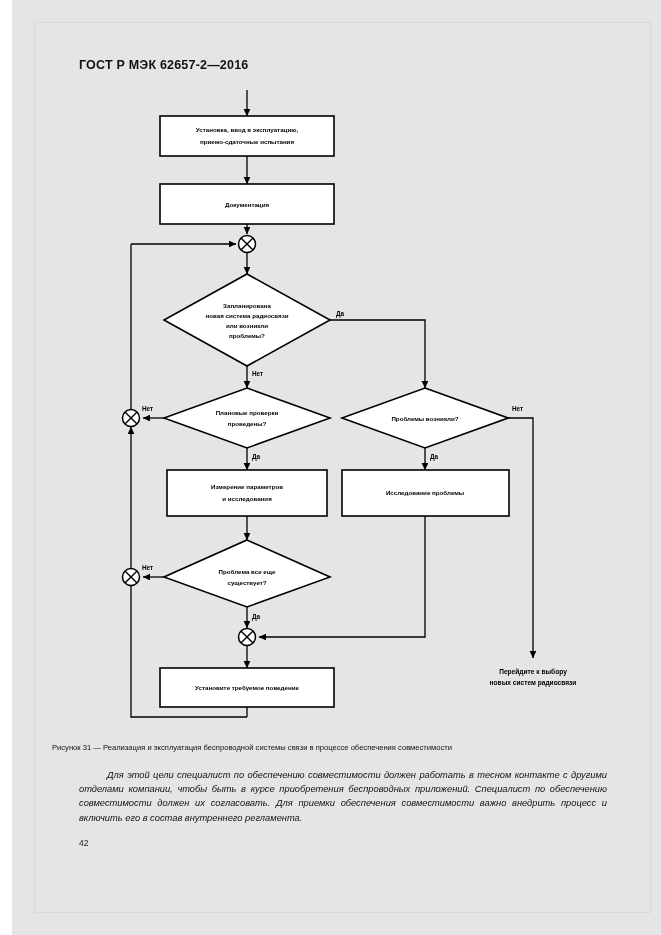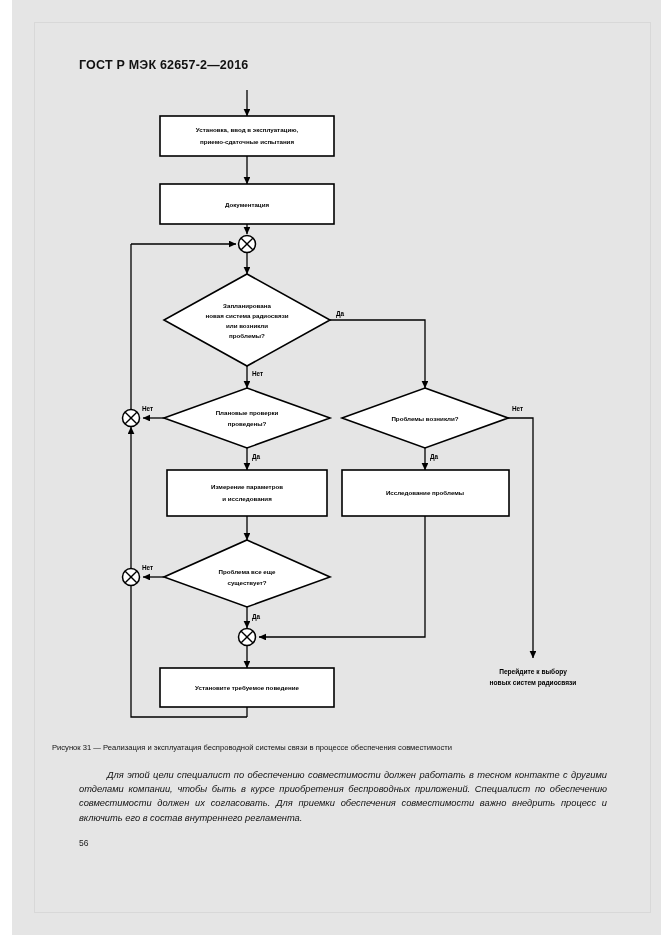--- a/index.html
+++ b/index.html
@@ -236,14 +236,14 @@
 
       <text class="flow-text" x="521" y="584" style="font-size:6.6px">Перейдите к выбору</text>
       <text class="flow-text" x="521" y="595" style="font-size:6.6px">новых систем радиосвязи</text>
     </svg>
   </div>
 
   <div class="caption">Рисунок 31 — Реализация и эксплуатация беспроводной системы связи в процессе обеспечения совместимости</div>
 
   <div class="body-para">Для этой цели специалист по обеспечению совместимости должен работать в тесном контакте с другими отделами компании, чтобы быть в курсе приобретения беспроводных приложений. Специалист по обеспечению совместимости должен их согласовать. Для приемки обеспечения совместимости важно внедрить процесс и включить его в состав внутреннего регламента.</div>
 
-  <div class="page-number">56</div>
+  <div class="page-number">42</div>
 </div>
 
 </body></html>

